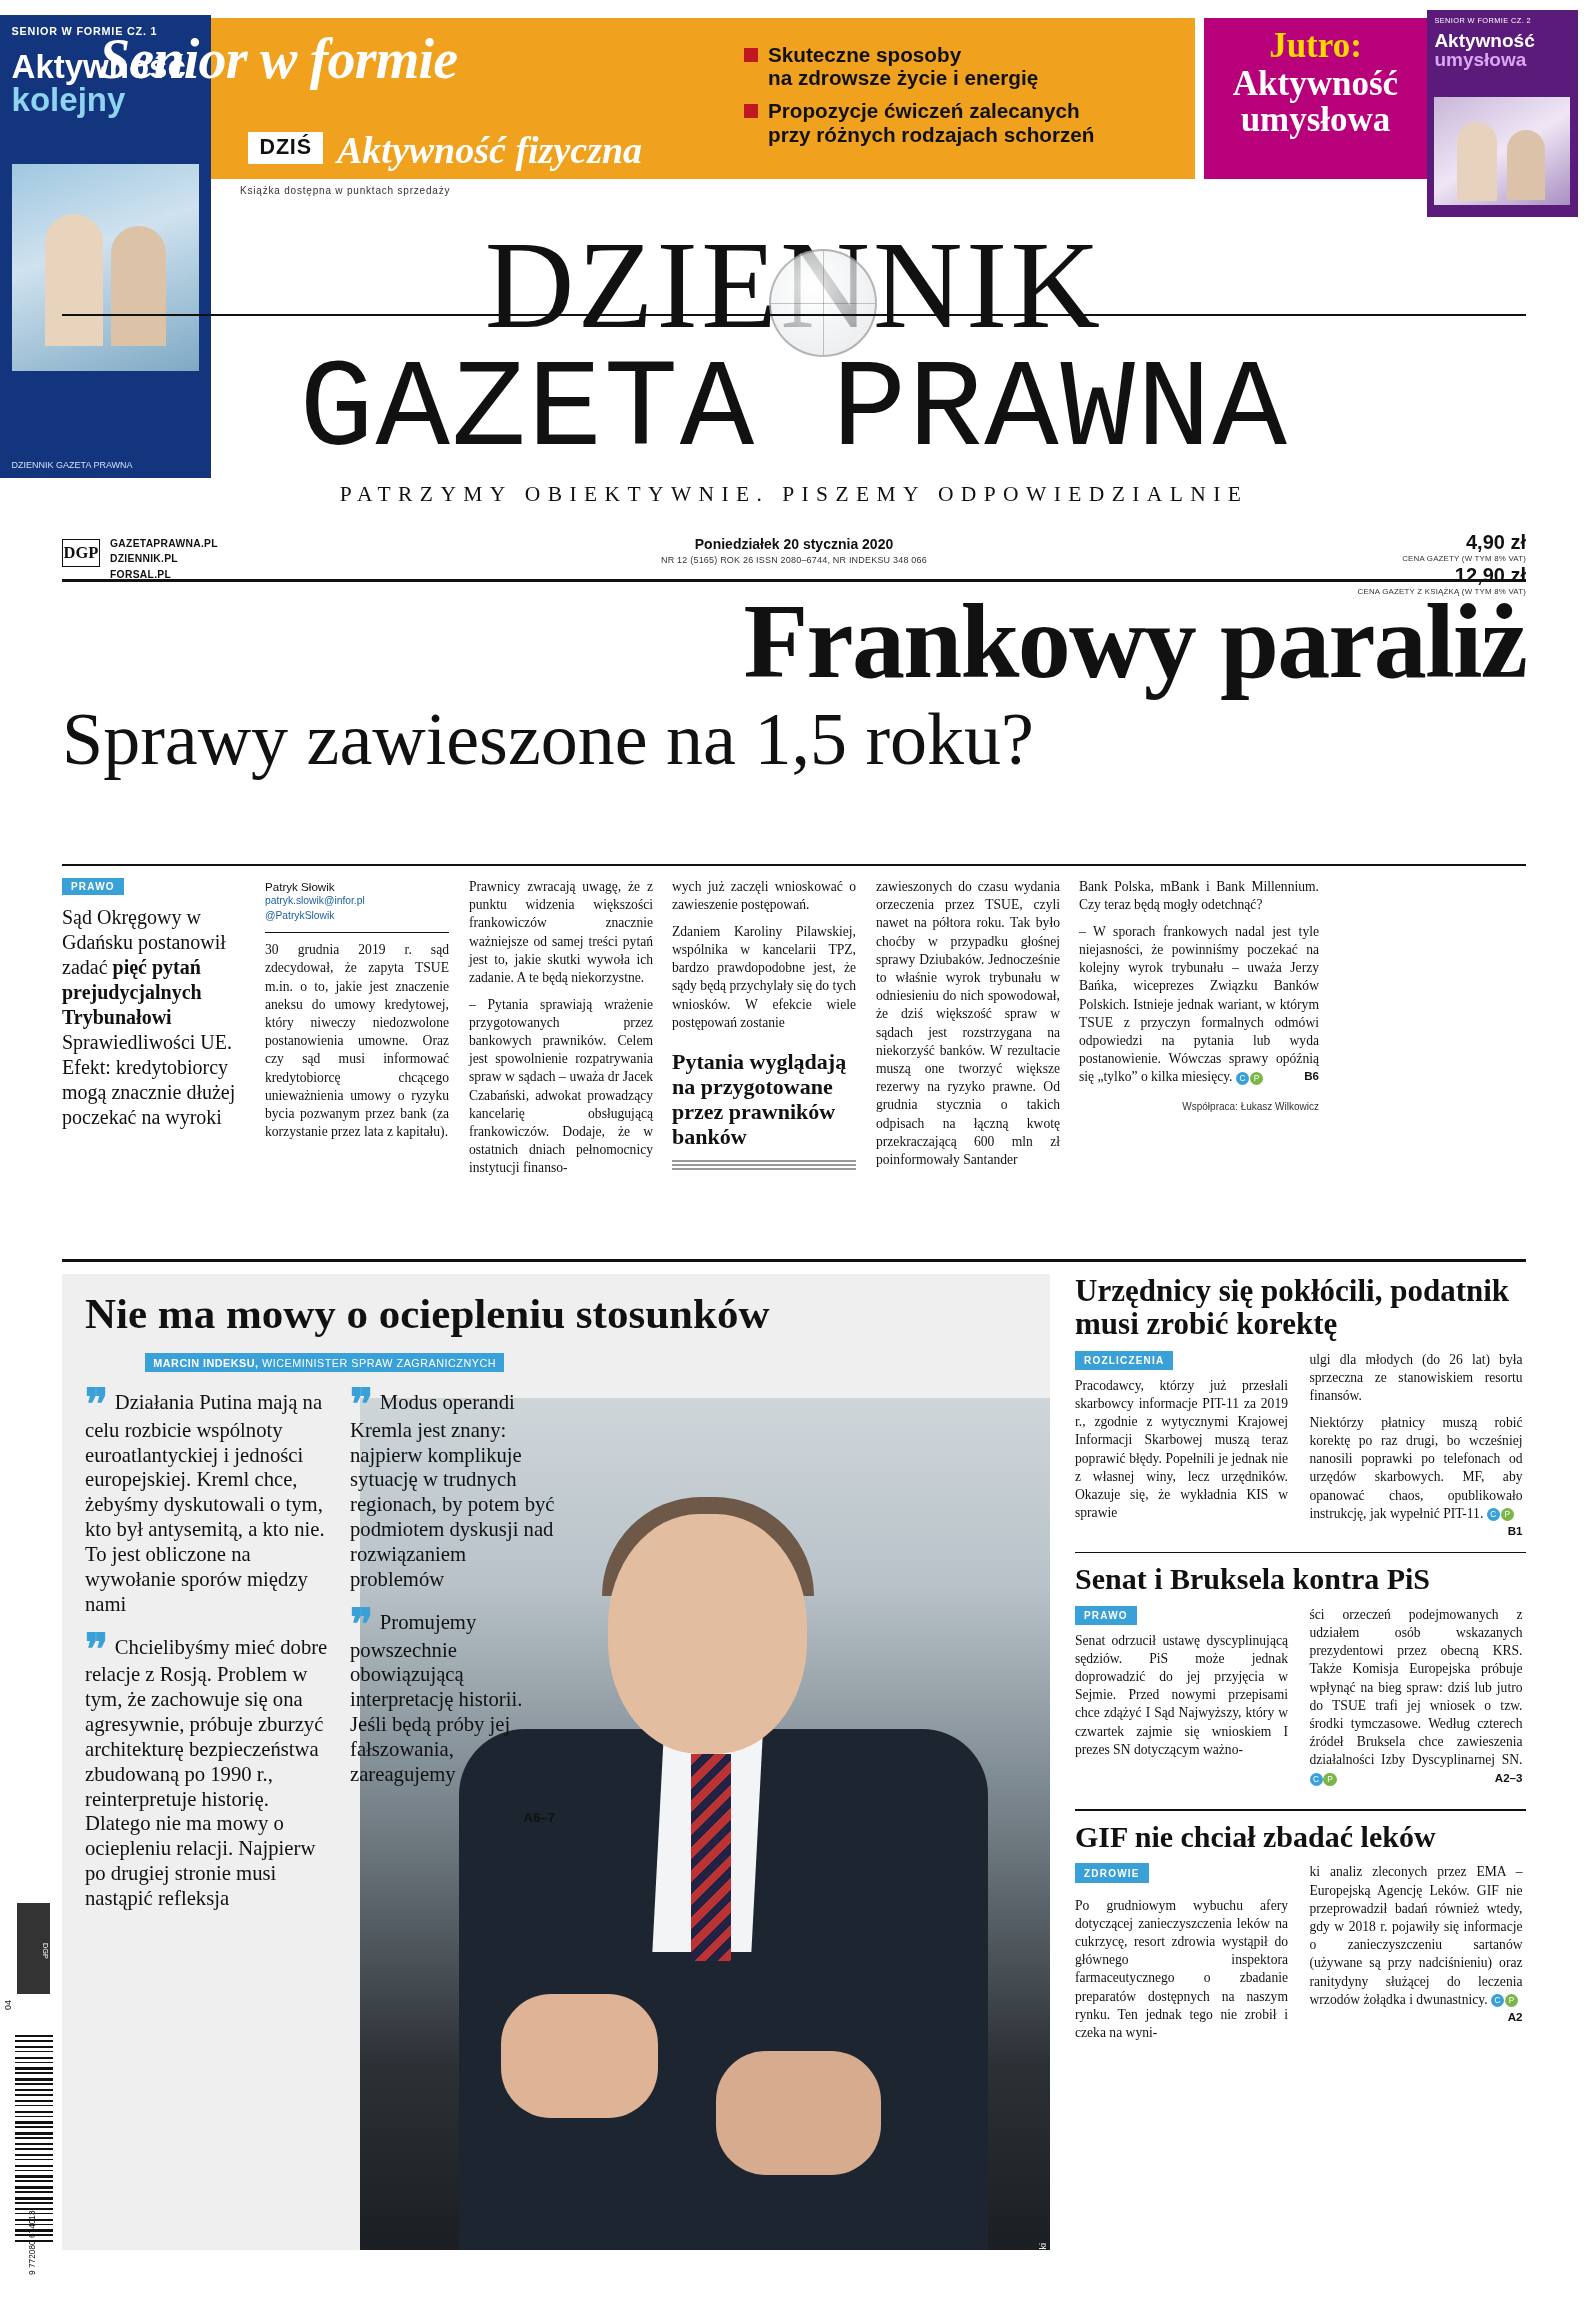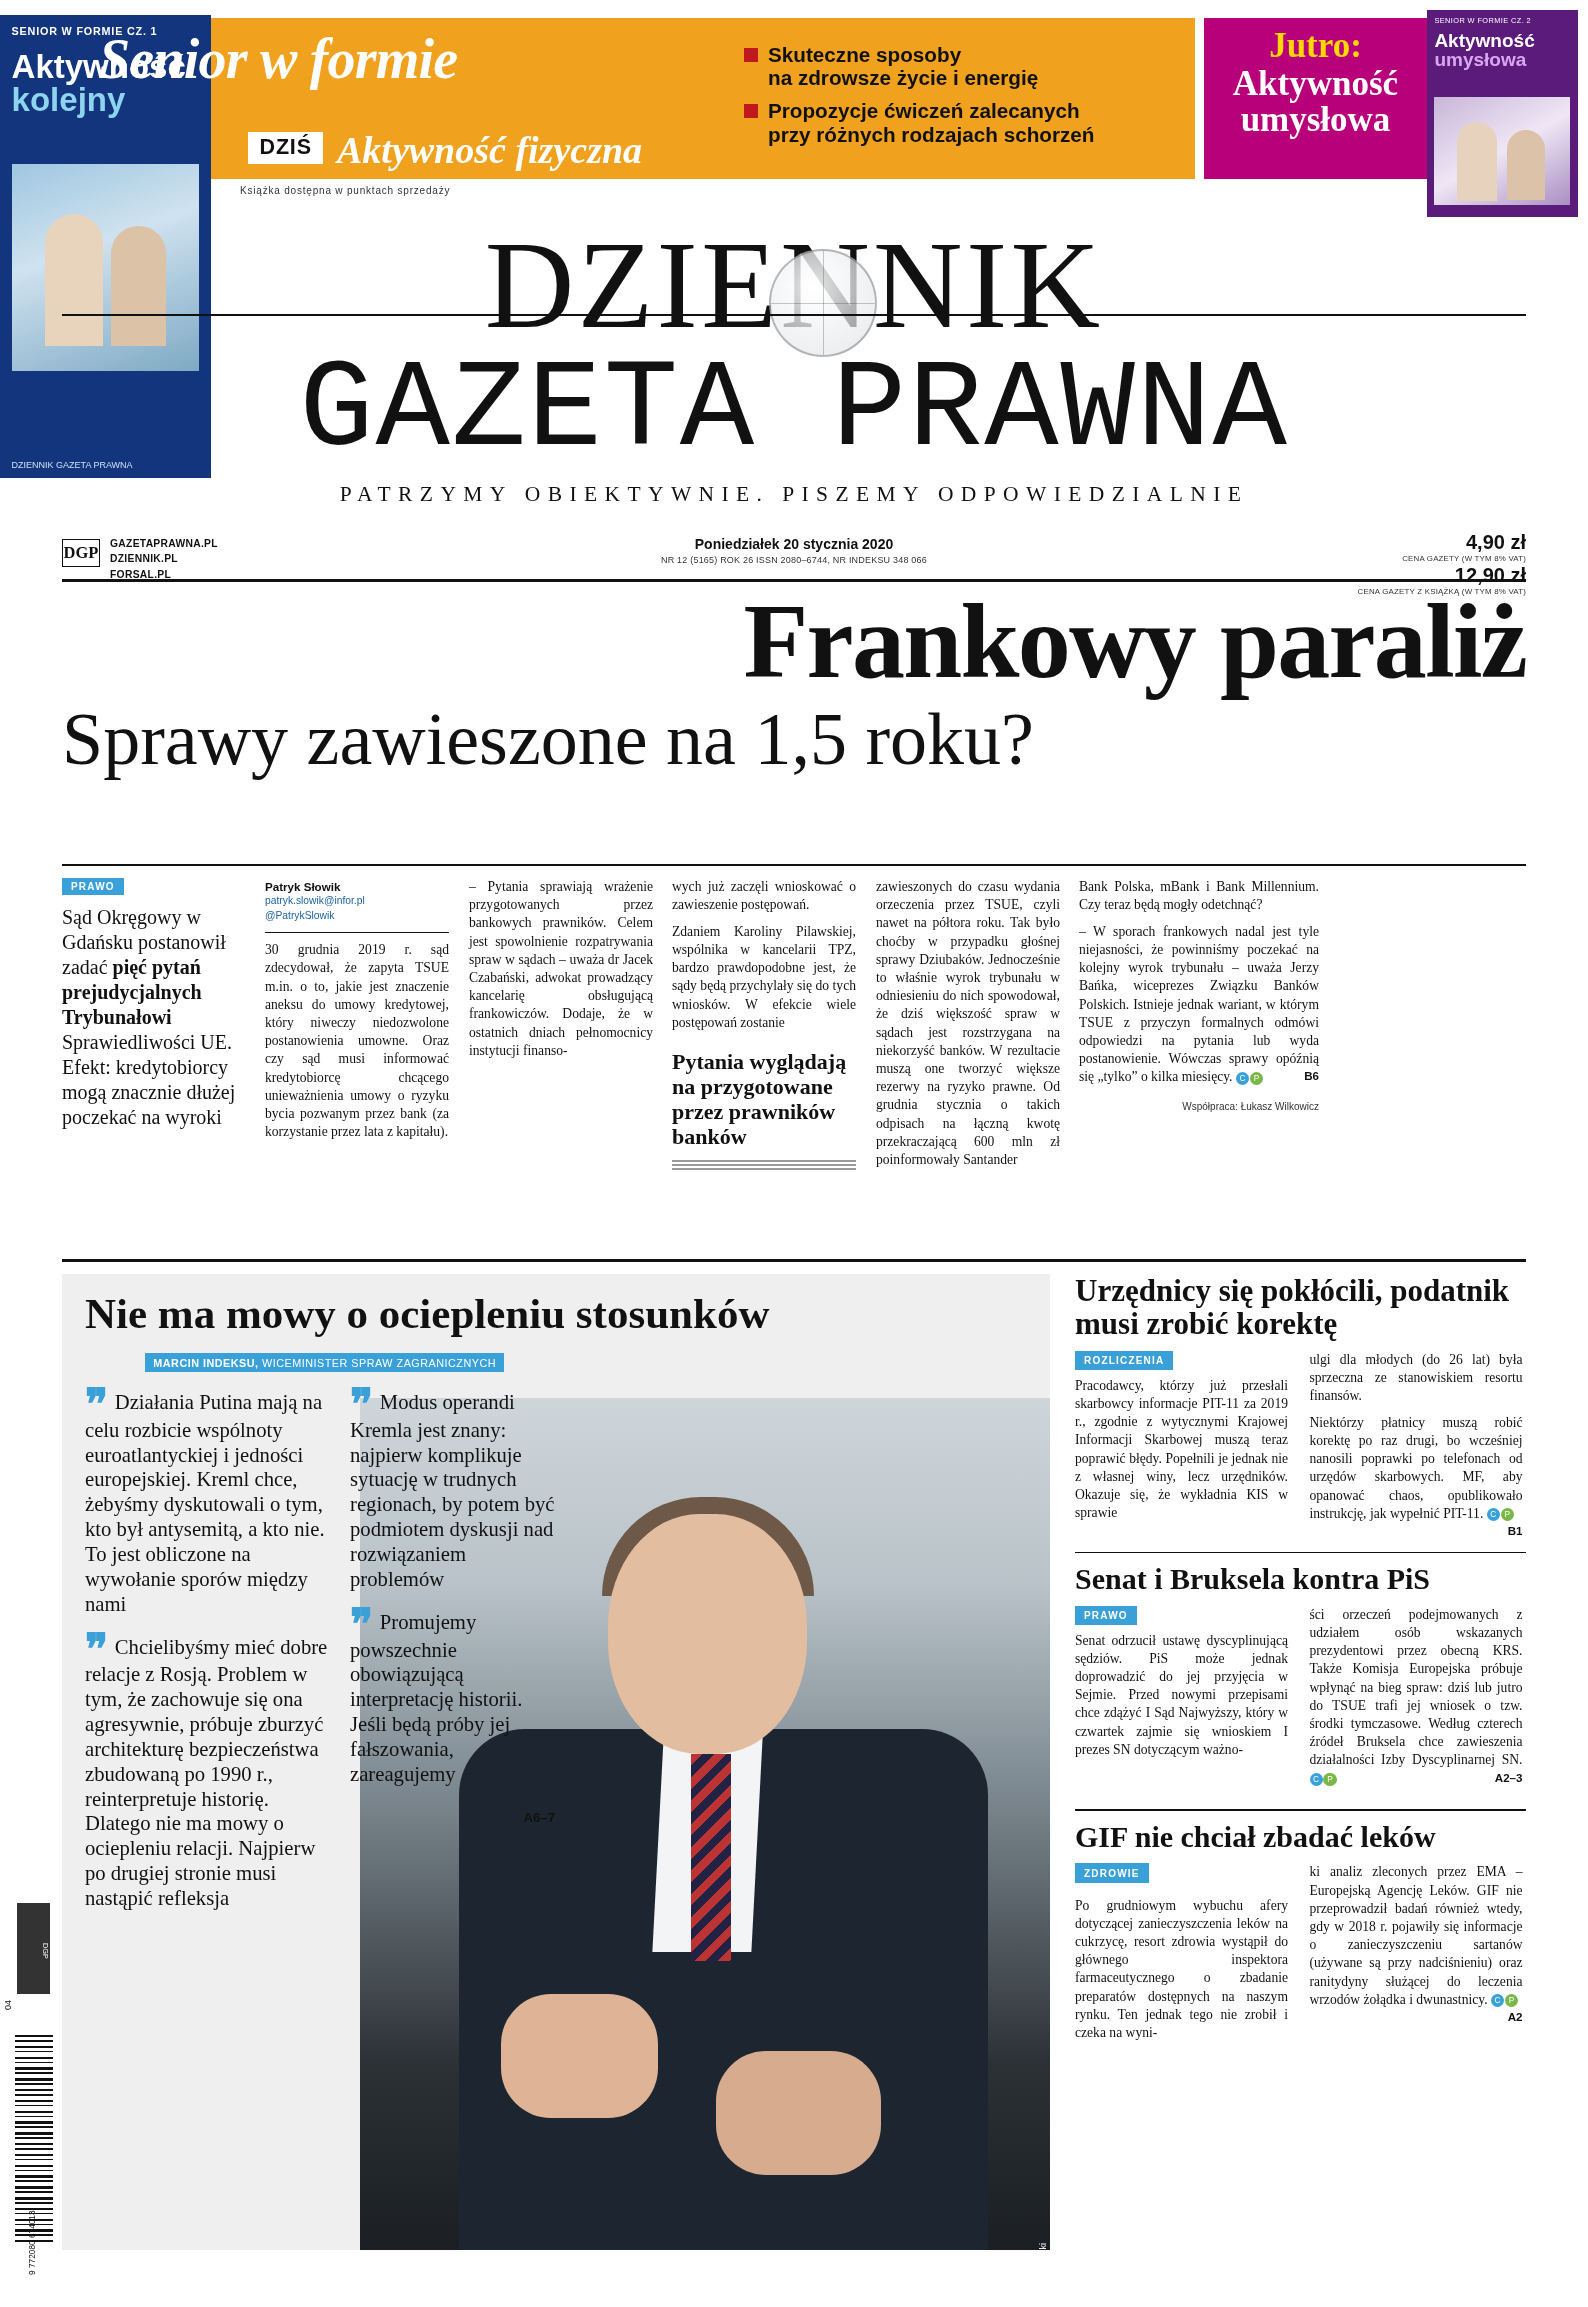--- a/index.html
+++ b/index.html
@@ -185,21 +185,21 @@
   .c1 { left:0; width:184px; }
   .c2 { left:203px; width:184px; }
   .c3 { left:407px; width:184px; }
   .c4 { left:610px; width:184px; }
   .c5 { left:814px; width:184px; }
   .c6 { left:1017px; width:184px; }
   .lede {
     font-size:20px; line-height:1.25; padding-top:10px; color:#111;
   }
   .lede b { font-weight:bold; }
-  .byline { font-family:"Liberation Sans", sans-serif; font-size:11.6px; font-weight:bold; padding-top:1.7px;}
+  .byline { font-family:"Liberation Sans", sans-serif; font-size:11.6px; font-weight:normal; padding-top:1.7px;}
   .bymail { font-family:"Liberation Sans", sans-serif; font-size:10.3px; color:#1a5f9e; line-height:1.5;}
   .byrule { border-bottom:0.8px solid #111; margin:8.3px 0 8.3px 0; width:100%;}
   .body { font-size:13.6px; line-height:1.34; text-align:justify; color:#111; }
   .body p { margin:0 0 8.3px 0; }
   .subhead {
     font-family:"Liberation Serif", serif; font-weight:bold; font-size:22px;
     line-height:1.14; padding-top:8.3px;
   }
   .dotrule { margin-top:11.6px; height:11.6px;
     background:repeating-linear-gradient(to bottom,#999 0 1.7px,transparent 1.7px 4.1px);}
@@ -399,20 +399,21 @@
       <div class="bymail">patryk.slowik@infor.pl</div>
       <div class="bymail">@PatrykSlowik</div>
       <div class="byrule"></div>
       <div class="body">
         <p>30 grudnia 2019 r. sąd zdecydował, że zapyta TSUE m.in. o to, jakie jest znaczenie aneksu do umowy kredytowej, który niweczy niedozwolone postanowienia umowne. Oraz czy sąd musi informować kredytobiorcę chcącego unieważnienia umowy o ryzyku bycia pozwanym przez bank (za korzystanie przez lata z kapitału).</p>
       </div>
     </div>
 
     <div class="col c3">
       <div class="body">
+        <p>Prawnicy zwracają uwagę, że z punktu widzenia większości frankowiczów znacznie ważniejsze od samej treści pytań jest to, jakie skutki wywoła ich zadanie. A te będą niekorzystne.</p>
         <p>– Pytania sprawiają wrażenie przygotowanych przez bankowych prawników. Celem jest spowolnienie rozpatrywania spraw w sądach – uważa dr Jacek Czabański, adwokat prowadzący kancelarię obsługującą frankowiczów. Dodaje, że w ostatnich dniach pełnomocnicy instytucji finanso-</p>
       </div>
     </div>
 
     <div class="col c4">
       <div class="body">
         <p>wych już zaczęli wnioskować o zawieszenie postępowań.</p>
         <p>Zdaniem Karoliny Pilawskiej, wspólnika w kancelarii TPZ, bardzo prawdopodobne jest, że sądy będą przychylały się do tych wniosków. W efekcie wiele postępowań zostanie</p>
       </div>
       <div class="subhead">Pytania wyglądają na przygotowane przez prawników banków</div>

